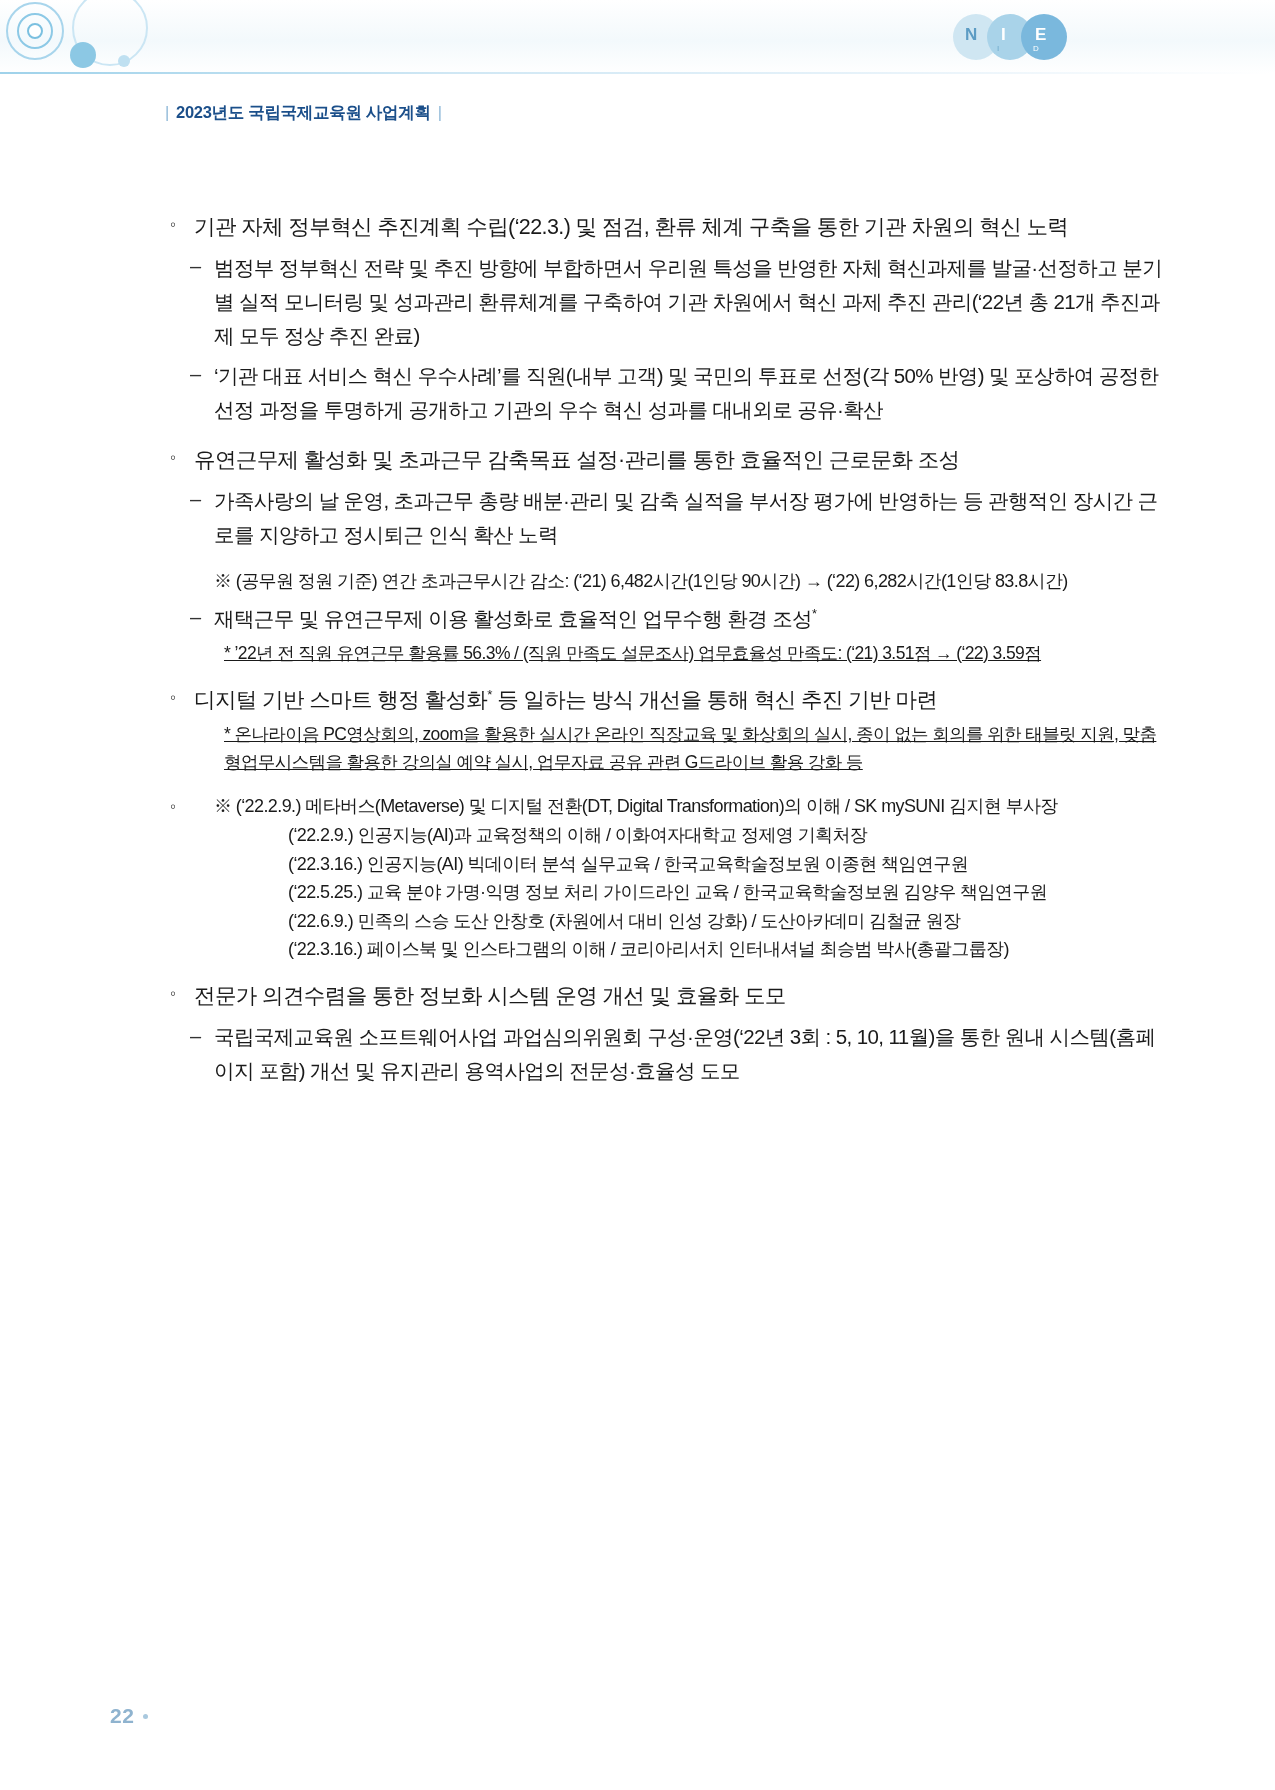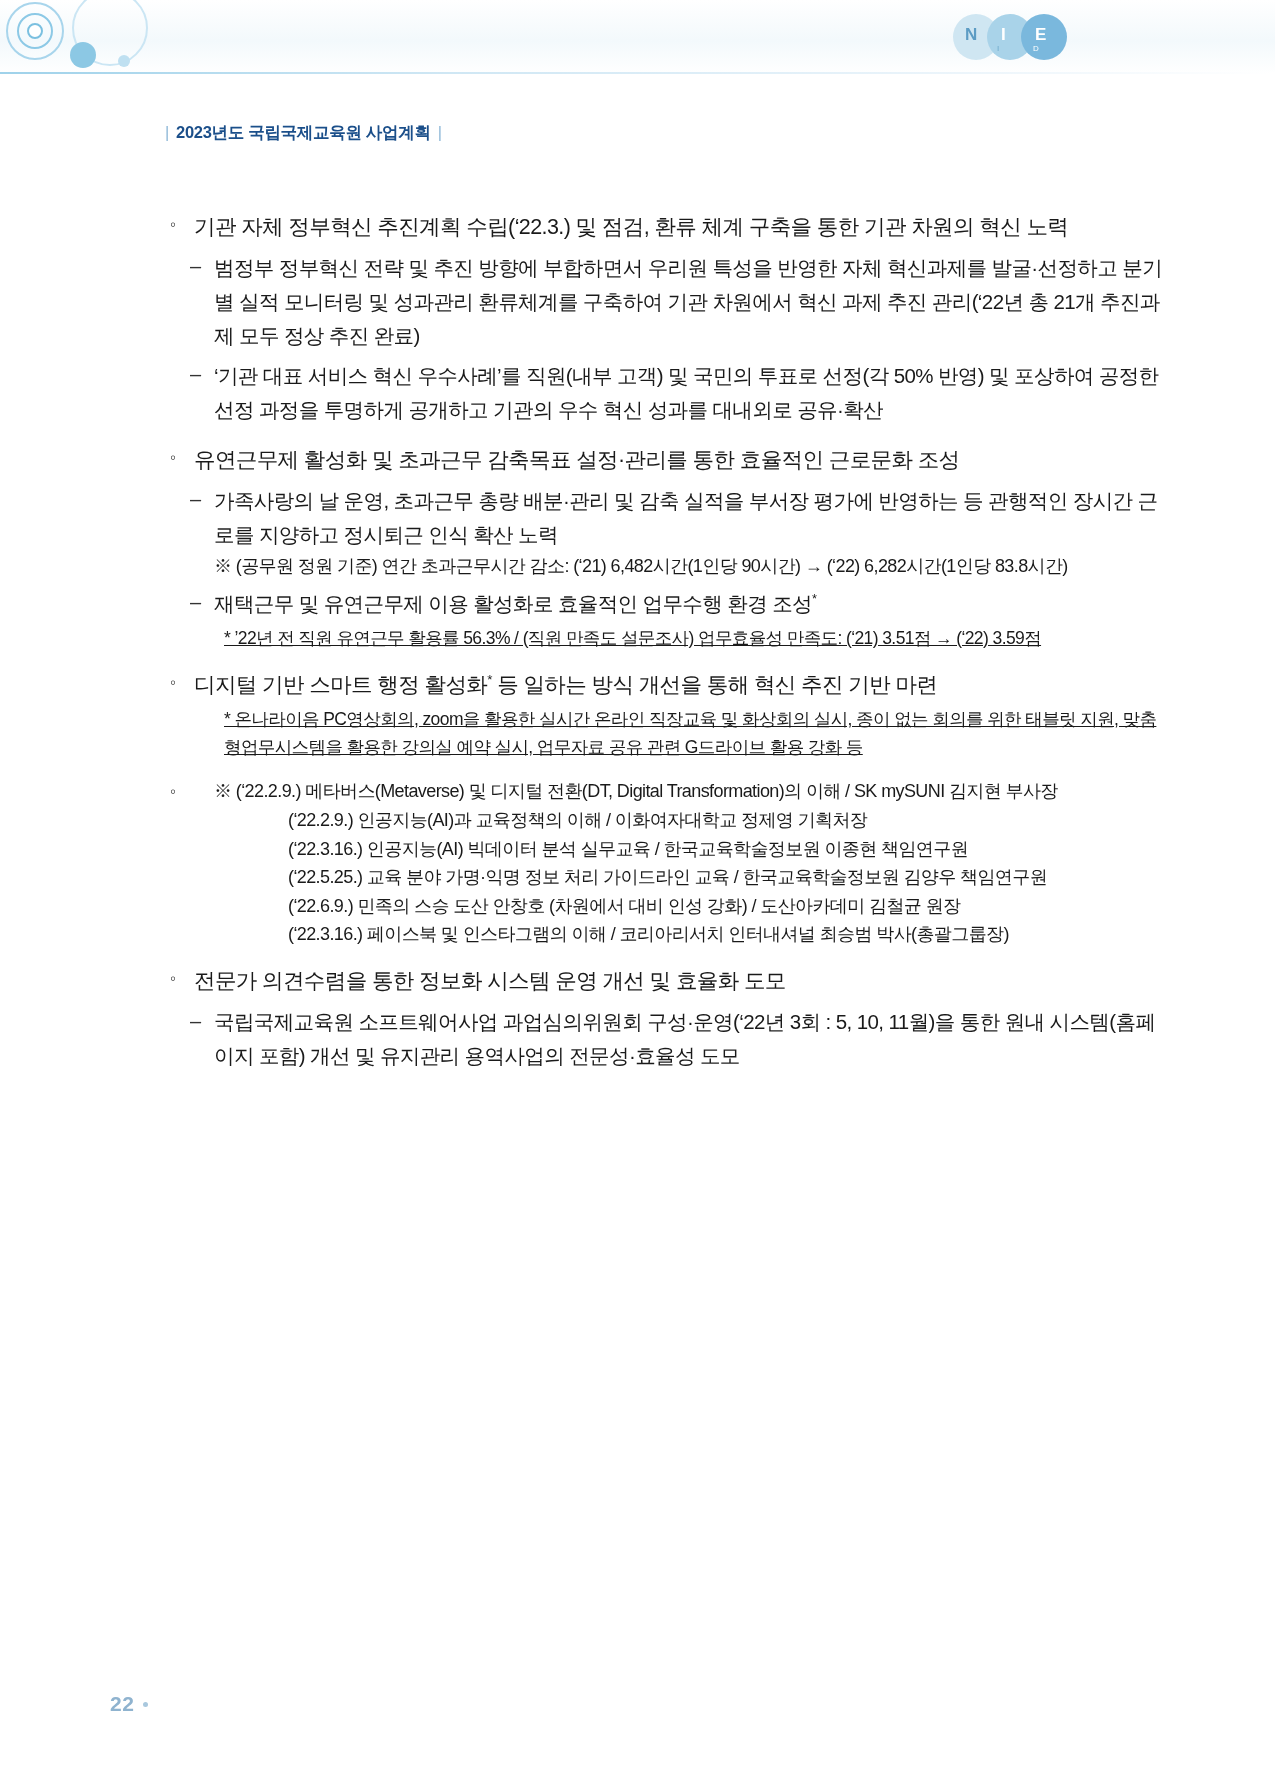--- a/index.html
+++ b/index.html
@@ -88,21 +88,21 @@
     color: #ffffff;
     letter-spacing: 0.5px;
   }
   .ls-1 { left: 44px; color:#6fa9cc; }
   .ls-2 { left: 80px; color:#ffffff; }
 
   
   .running-head {
     position: absolute;
     left: 158px;
-    top: 122px;
+    top: 102px;
     font-size: 16.5px;
     font-weight: bold;
     color: #1b4f8a;
     letter-spacing: -0.3px;
     white-space: nowrap;
   }
   .rh-bar { color: #8fb8d8; font-weight: normal; margin: 0 7px; }
 
   
   .content {
@@ -144,21 +144,21 @@
   }
   .lvl2 > .marker {
     position: absolute;
     left: 2px;
     top: -0.02em;
     font-size: 20px;
     color: #333;
   }
 
   .note {
-    margin-top: 0;
+    margin-top: 15px;
     margin-left: 46px;
     font-size: 18px;
     line-height: 1.6;
     letter-spacing: -0.6px;
     color: #1a1a1a;
   }
   .note-star {
     margin-top: 3px;
     margin-left: 56px;
     font-size: 17.5px;
@@ -174,21 +174,21 @@
     letter-spacing: -0.6px;
     color: #1a1a1a;
   }
   .note-list { margin-top: 2px; }
   .sup { font-size: 0.62em; vertical-align: super; }
 
   
   .footer {
     position: absolute;
     left: 110px;
-    bottom: 74px;
+    bottom: 62px;
     display: flex;
     align-items: center;
     gap: 9px;
   }
   .page-num {
     font-size: 21px;
     color: #8fb3cf;
     font-weight: bold;
     letter-spacing: 0.5px;
   }

